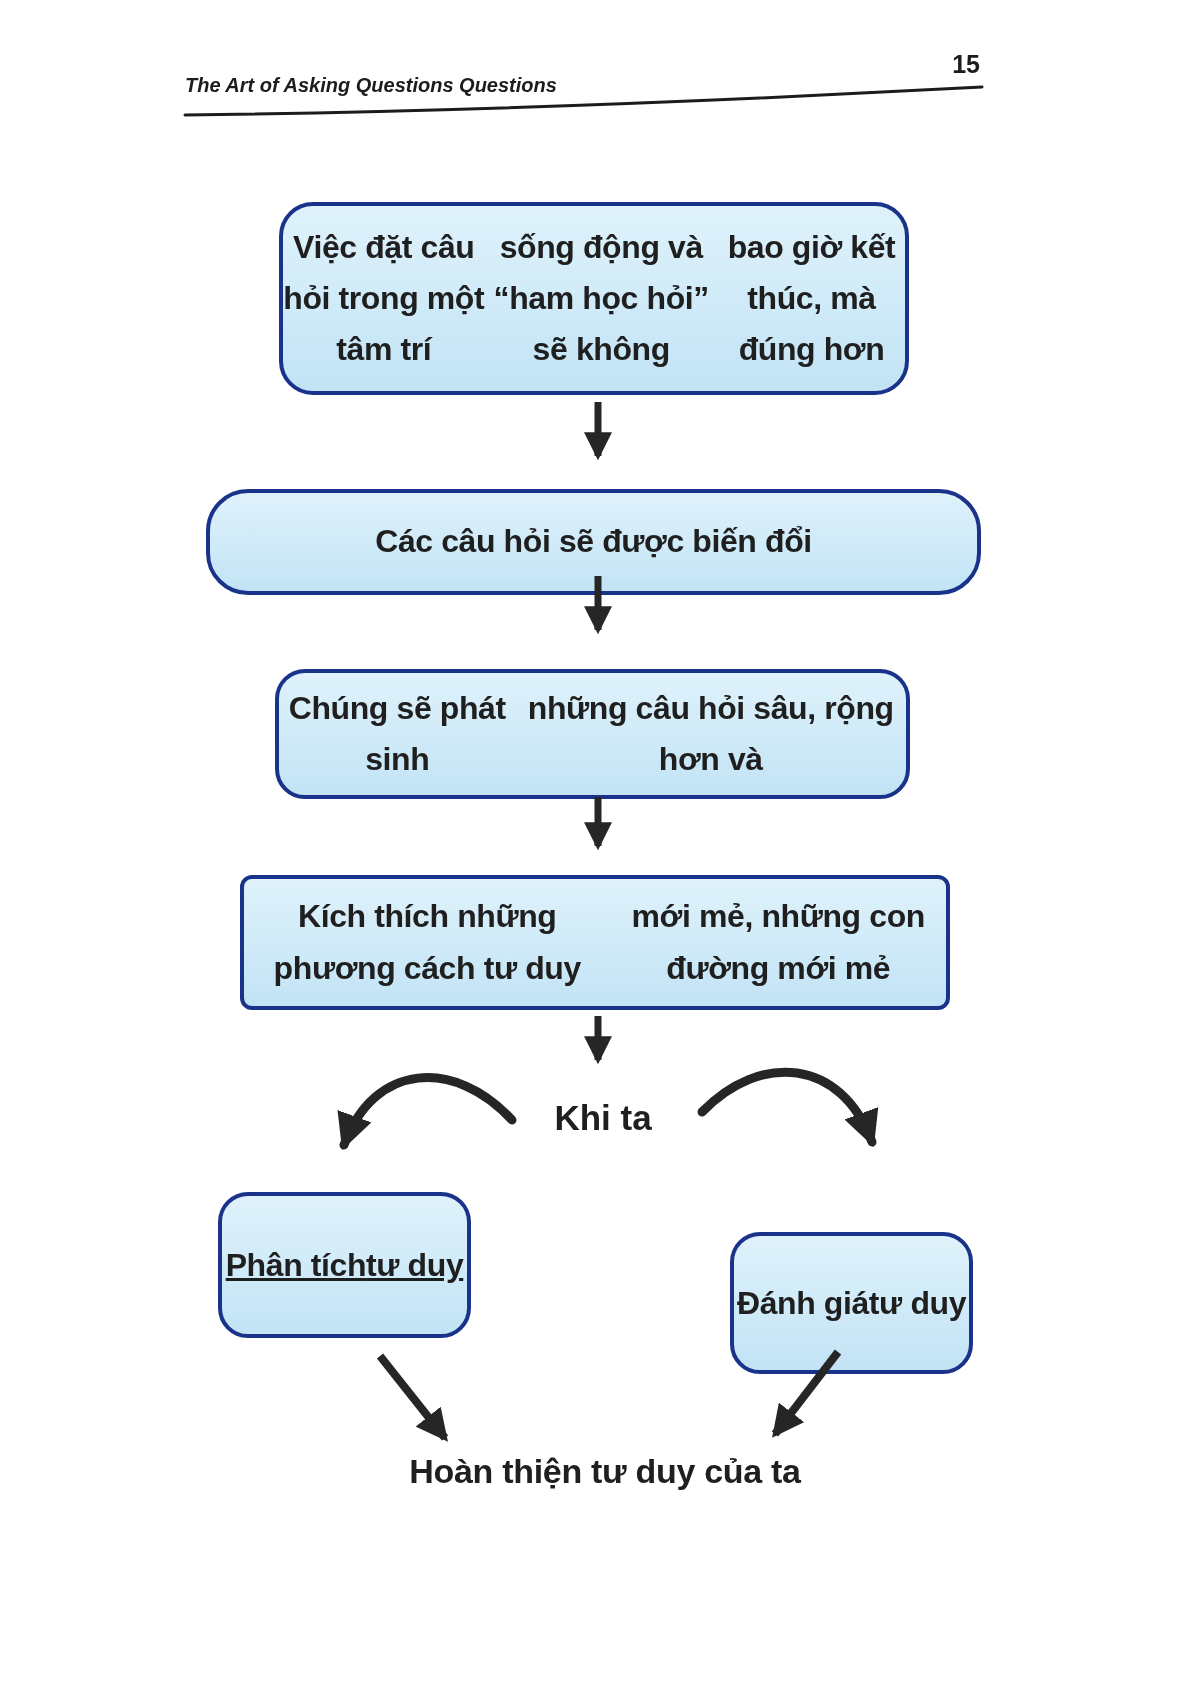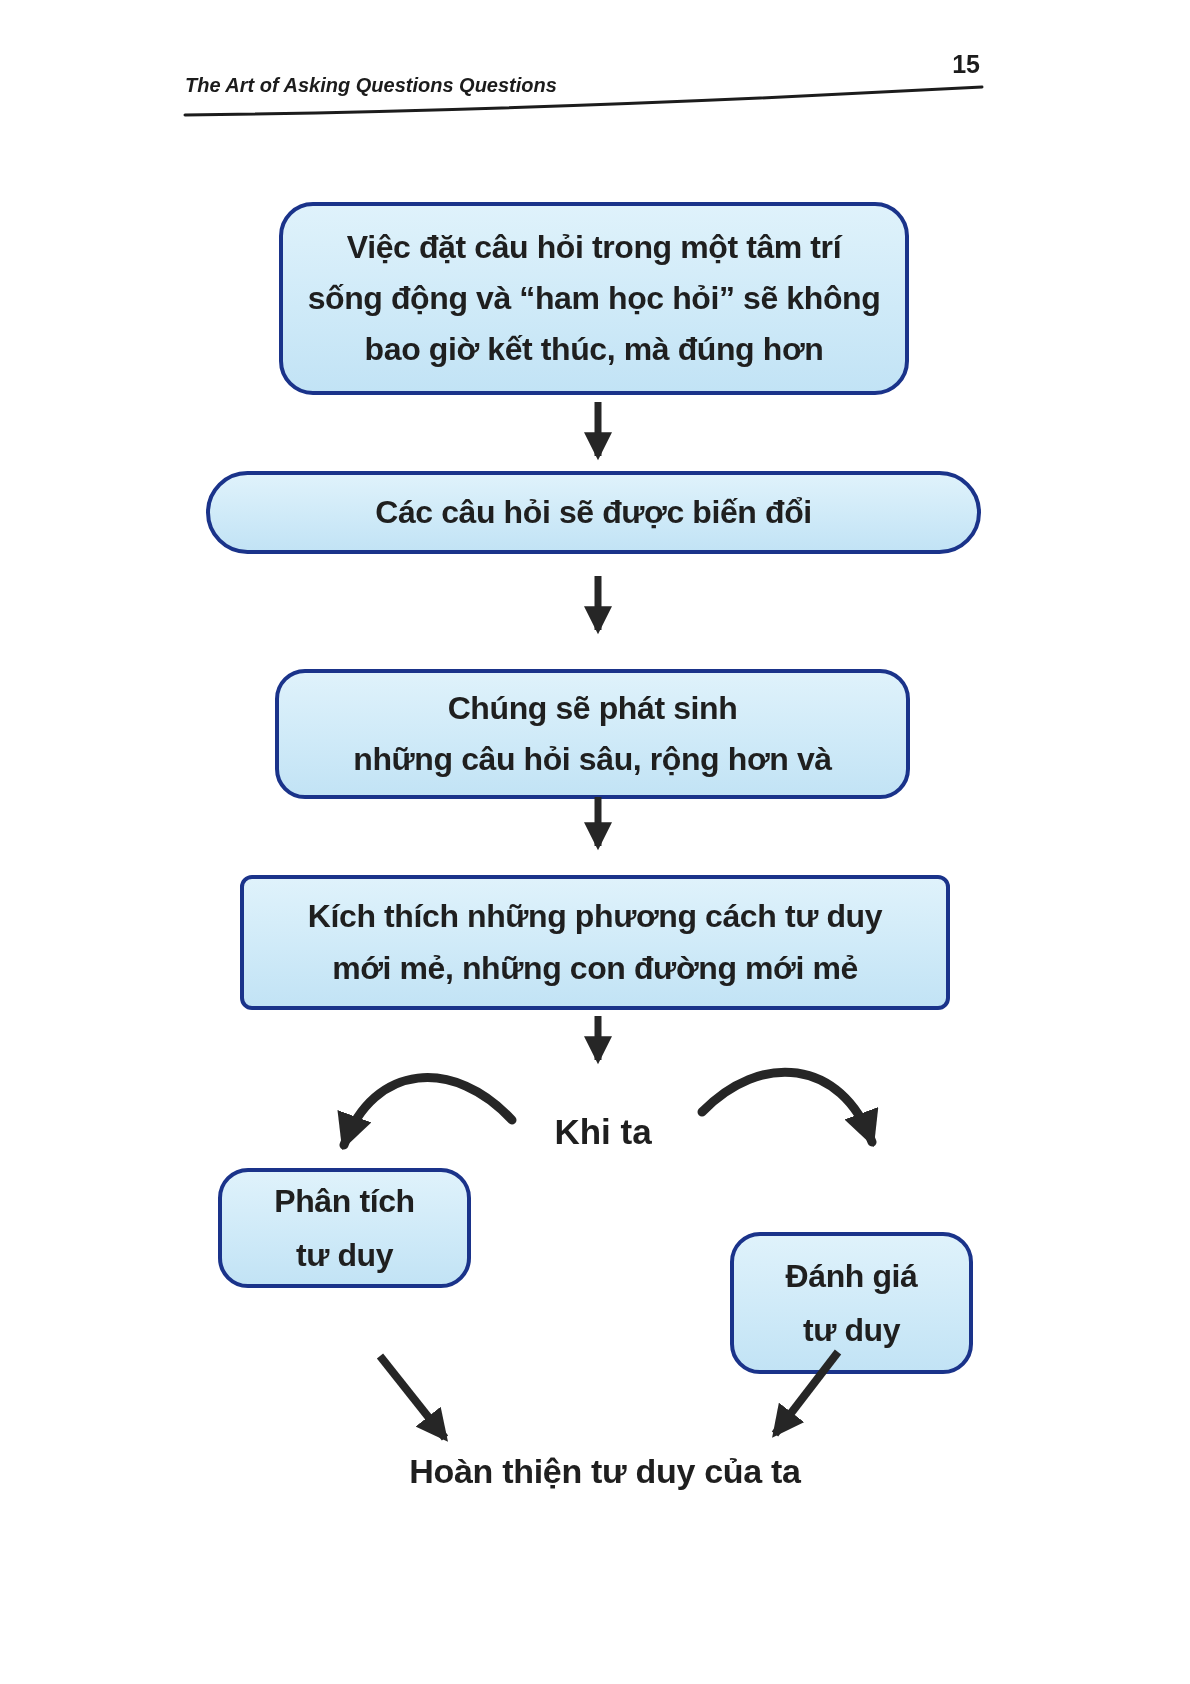--- a/index.html
+++ b/index.html
@@ -43,45 +43,44 @@
   .header-rule{
     position:absolute;
     left:180px; top:80px;
     pointer-events:none;
   }
   .fc-box{
     position:absolute;
     background:linear-gradient(180deg,var(--box-fill-top) 0%,var(--box-fill-mid) 55%,var(--box-fill-bot) 100%);
     border:4px solid var(--box-border);
     display:flex;
-    flex-direction:column;
+    flex-direction:row;
     align-items:center;
     justify-content:center;
     text-align:center;
     font-weight:bold;
     font-size:32px;
     line-height:1.6;
     letter-spacing:-0.4px;
     color:#1f1f1f;
   }
   .box-mind{ left:279px; top:202px; width:630px; height:193px; border-radius:34px; }
-  .box-transform{ left:206px; top:471px; width:775px; height:83px; border-radius:42px; }
+  .box-transform{ left:206px; top:489px; width:775px; height:106px; border-radius:42px; }
   .box-generate{ left:275px; top:660px; width:635px; height:130px; border-radius:30px;margin-top:9px; }
   .box-stimulate{ left:240px; top:875px; width:710px; height:135px; border-radius:12px; }
-  .box-analyze{ left:218px; top:1168px; width:253px; height:120px; border-radius:30px; line-height:1.7; }
+  .box-analyze{ left:218px; top:1192px; width:253px; height:146px; border-radius:30px; line-height:1.7;text-decoration:underline; }
   .box-evaluate{ left:730px; top:1190px; width:243px; height:142px; border-radius:30px; line-height:1.7;margin-top:42px; }
   .branch-label{
     position:absolute;
     left:503px; top:1098px;
     width:200px;
     text-align:center;
     font-size:35px;
     font-weight:bold;
     color:#1f1f1f;
-    margin-top:14px;
   }
   .conclusion{
     position:absolute;
     left:10px; top:1452px;
     width:1190px;
     text-align:center;
     font-size:34px;
     font-weight:bold;
     letter-spacing:-0.3px;
     color:#1f1f1f;

